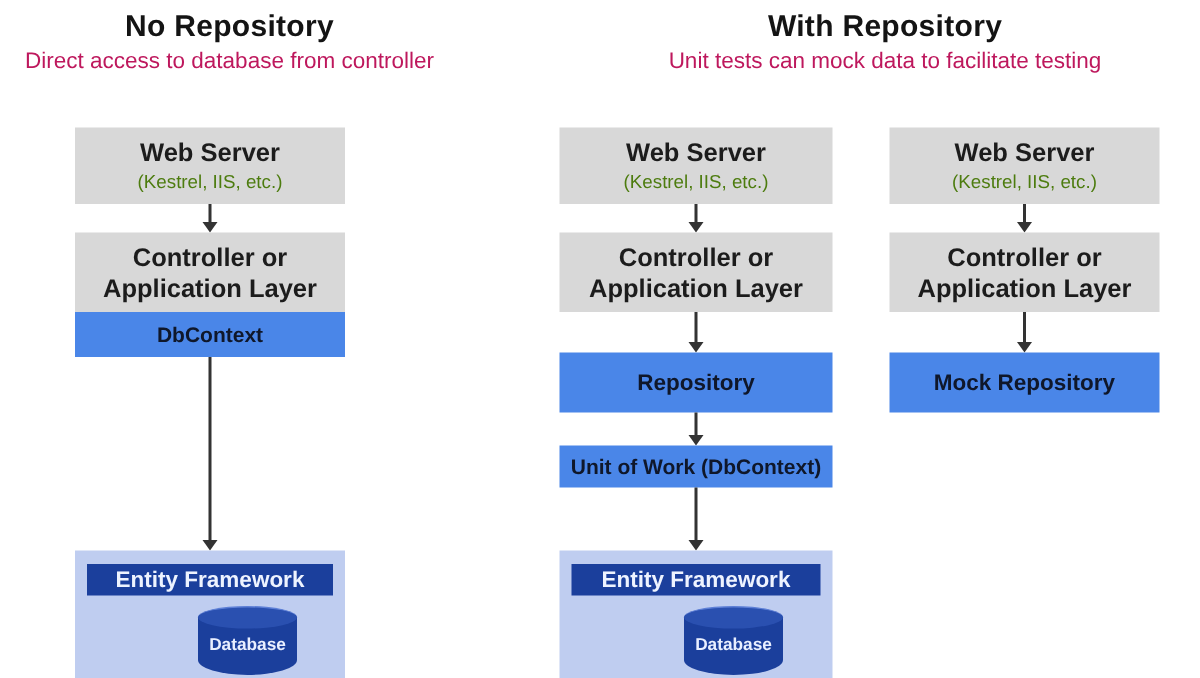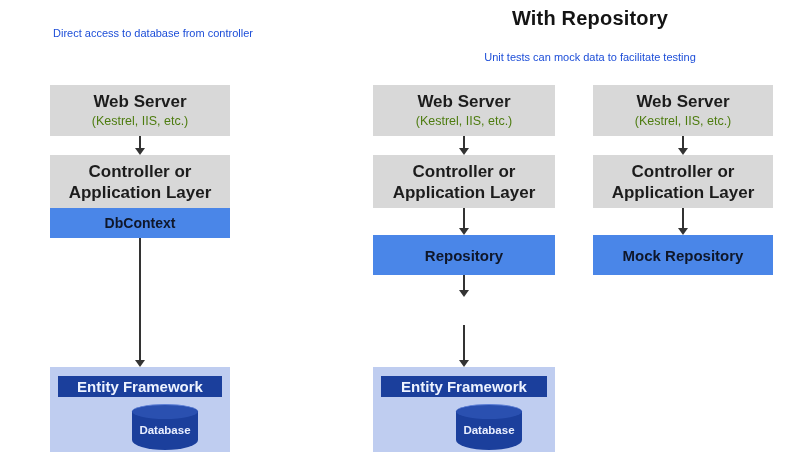--- a/index.html
+++ b/index.html
@@ -12,21 +12,21 @@
   }
   *{margin:0;padding:0;box-sizing:border-box;}
   body{font-family:"Liberation Sans","DejaVu Sans",sans-serif;background:#ffffff;}
   .canvas{position:relative;width:800px;height:452px;background:#ffffff;overflow:hidden;}
 
   
   .hdr{position:absolute;text-align:center;}
   .hdr-left{left:13px;top:6px;width:280px;}
   .hdr-right{left:390px;top:6px;width:400px;}
   .hdr-title{font-size:20px;font-weight:bold;color:#141414;line-height:24px;letter-spacing:.2px;}
-  .hdr-sub{font-size:11px;color:#1d4ed8;line-height:18px;margin-top:18px;}
+  .hdr-sub{font-size:15px;color:#be185d;line-height:18px;margin-top:2px;}
 
   
   .col1{left:50px;width:180px;}
   .col2{left:373px;width:182px;}
   .col3{left:593px;width:180px;}
 
   .box{position:absolute;display:flex;flex-direction:column;align-items:center;justify-content:center;text-align:center;}
   .box-gray{background:var(--gray);color:#1c1c1c;}
   .row-web{top:85px;height:51px;}
   .row-ctrl{top:155px;height:53px;}
@@ -66,20 +66,21 @@
   .a-ctrl-repo{top:208px;height:20px;}
   .a-repo-uow{top:275px;height:15px;}
   .a-uow-ef{top:325px;height:35px;}
 </style>
 </head>
 <body>
 
 <div class="canvas">
 
   <div class="hdr hdr-left">
+    <div class="hdr-title">No Repository</div>
     <div class="hdr-sub">Direct access to database from controller</div>
   </div>
 
   <div class="hdr hdr-right">
     <div class="hdr-title">With Repository</div>
     <div class="hdr-sub">Unit tests can mock data to facilitate testing</div>
   </div>
 
   <div class="box box-gray col1 row-web">
     <div class="ws-title">Web Server</div>
@@ -112,20 +113,23 @@
   <div class="arrow ax2 a-web"></div>
   <div class="box box-gray col2 row-ctrl">
     <div class="ctrl-line">Controller or</div>
     <div class="ctrl-line">Application Layer</div>
   </div>
   <div class="arrow ax2 a-ctrl-repo"></div>
   <div class="box bar-blue col2 bar-repo">
     <span>Repository</span>
   </div>
   <div class="arrow ax2 a-repo-uow"></div>
+  <div class="box bar-blue col2 bar-uow">
+    <span>Unit of Work (DbContext)</span>
+  </div>
   <div class="arrow ax2 a-uow-ef"></div>
   <div class="ef-panel col2">
     <div class="ef-bar">
       <span>Entity Framework</span>
     </div>
   </div>
   <div class="cyl cyl-2">
     <div class="cyl-body"></div>
     <div class="cyl-top"></div>
     <div class="cyl-label">Database</div>

